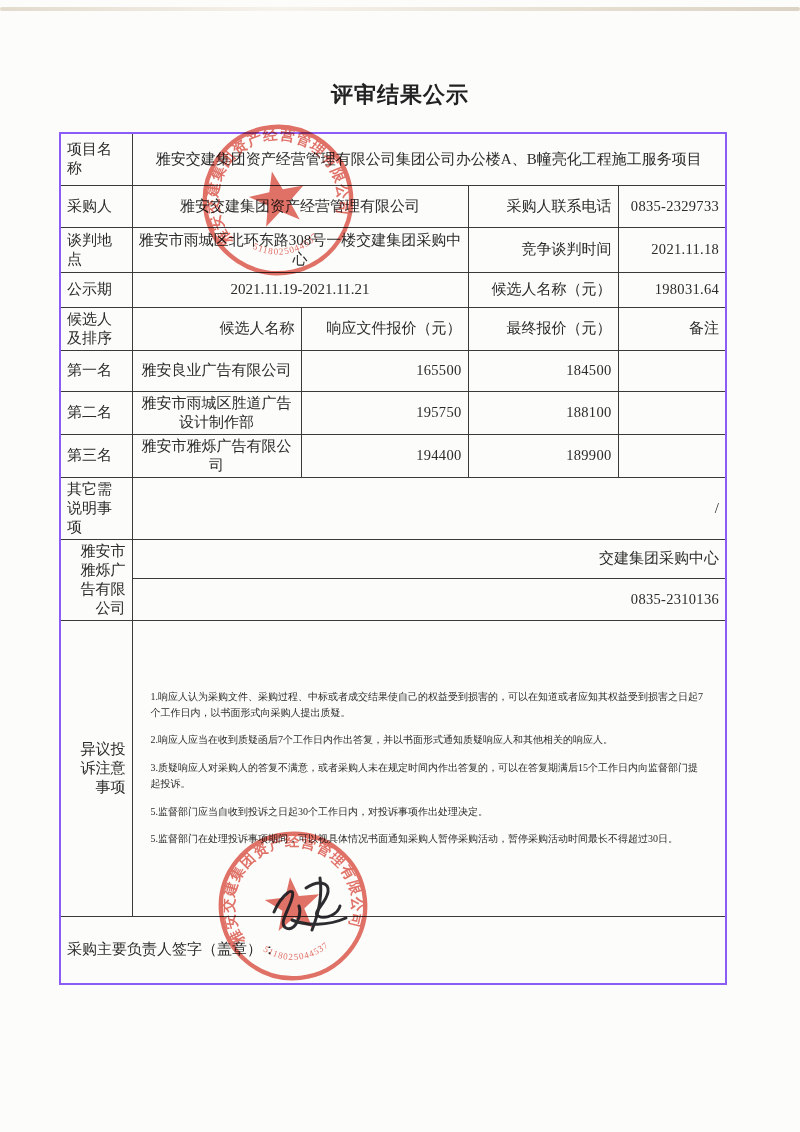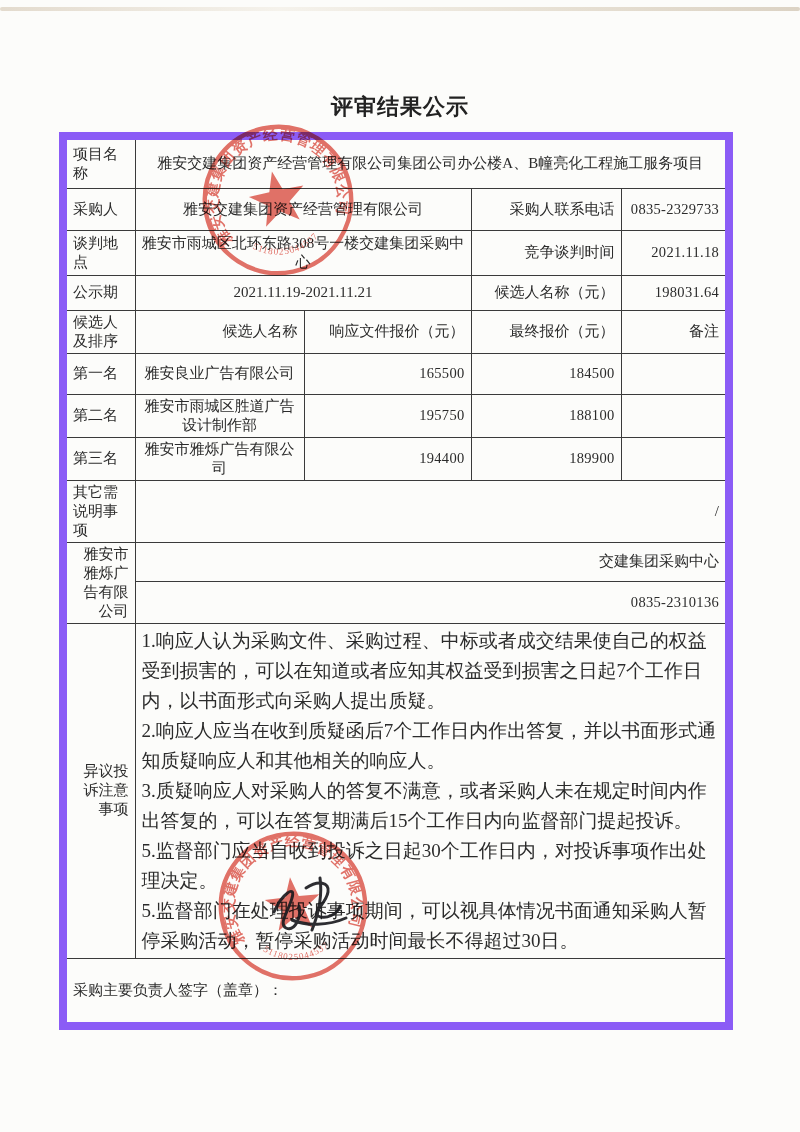--- a/index.html
+++ b/index.html
@@ -10,46 +10,46 @@
     color:#2b2b2b;
     position:relative;
     overflow:hidden;
   }
   .tear-line{
     position:absolute;top:7px;left:0;width:100%;height:4px;
     background:linear-gradient(90deg,rgba(189,168,138,.40),rgba(214,199,172,.18) 35%,rgba(196,178,148,.38) 70%,rgba(180,160,130,.45));
     border-radius:2px;
   }
   .page-title{
-    position:absolute;top:92px;left:0;width:800px;
+    position:absolute;top:80px;left:0;width:800px;
     text-align:center;font-size:22px;font-weight:700;letter-spacing:1px;
     color:#222;
   }
   table.doc{
     position:absolute;left:59px;top:132px;width:666px;
     border-collapse:collapse;table-layout:fixed;
     font-size:15px;color:#2b2b2b;
-    border:8px solid #8b5cf6;
+    border:2px solid #8b5cf6;
   }
   table.doc td{
     border:1.5px solid #3a3a3a;
     padding:2px 6px;
     vertical-align:middle;
     overflow:hidden;
   }
   td.lab{ text-align:left;padding-left:5px;padding-right:3px; }
   td.ctr{ text-align:right; }
   td.val{ text-align:center; }
   td.num{ text-align:right;font-size:14.5px;letter-spacing:.3px;padding:2px 2px; }
   tr.r1{height:52px} tr.r2{height:42px} tr.r3{height:45px} tr.r4{height:35px}
   tr.r5{height:40px} tr.r6{height:41px} tr.r7{height:42px} tr.r8{height:38px}
   tr.r9{height:40px} tr.r10a{height:34px} tr.r10b{height:36px}
   tr.r11{height:296px} tr.r12{height:68px}
   .objection-text{ padding:4px 8px; }
-  .objection-text p{ margin:0;font-size:19px;line-height:1.58;text-align:left; }
+  .objection-text p{ margin:12px;font-size:10px;line-height:1.58;text-align:left; }
   td.sign-cell{ padding-left:10px;font-size:15px; }
   .stamp{
     position:absolute;
     opacity:.82;
     mix-blend-mode:multiply;
     pointer-events:none;
   }
   .stamp-top{ left:200px;top:122px;width:156px;height:156px;transform:rotate(-12deg); }
   .stamp-bottom{ left:216px;top:829px;width:154px;height:154px;transform:rotate(-6deg); }
   .signature{

